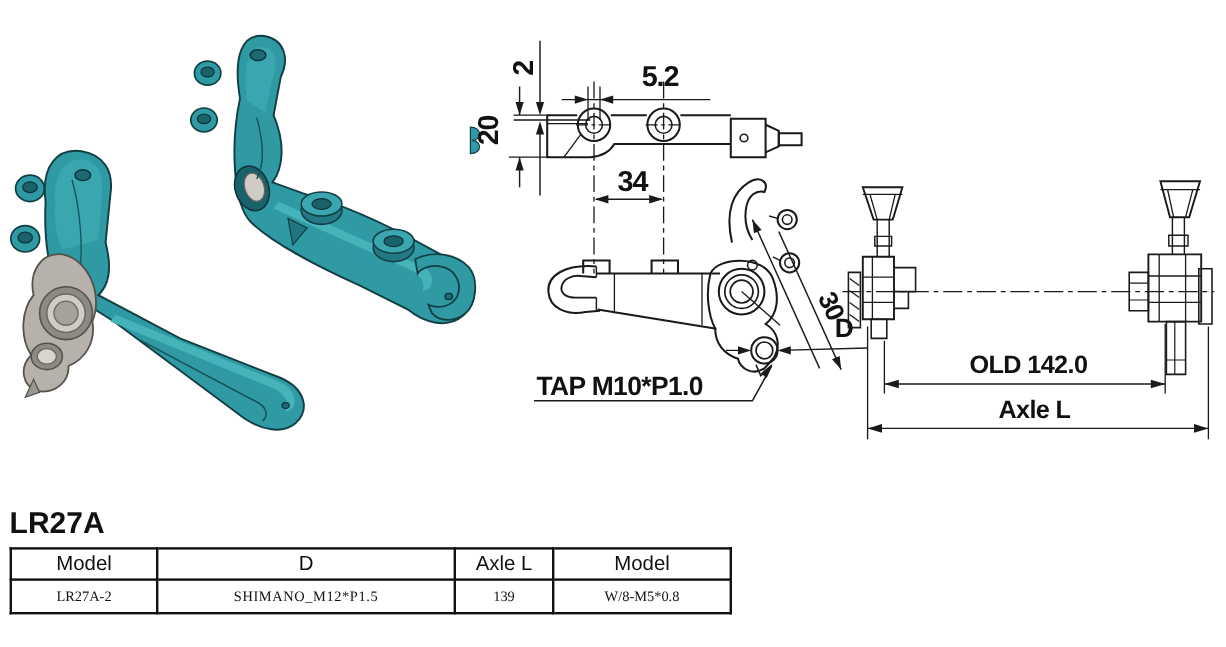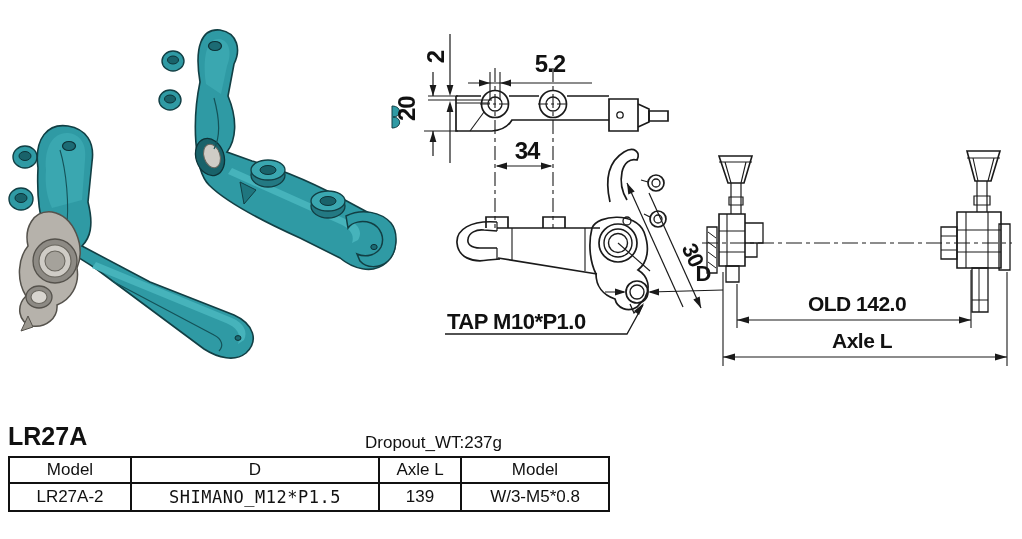--- a/index.html
+++ b/index.html
@@ -11,21 +11,21 @@
   .notetxt{font-size:22px;font-weight:600;letter-spacing:-0.5px;fill:#111;}
   .asmtxt{font-size:21px;font-weight:600;letter-spacing:-0.5px;fill:#111;}
 
   .spec{position:absolute;left:8px;top:420px;width:602px;}
   .spec-head{position:relative;height:36px;}
   .title{position:absolute;left:0;top:2px;font-size:25px;font-weight:700;letter-spacing:0;}
   .weight{position:absolute;left:357px;top:13px;font-size:17px;font-weight:400;}
   table.spec-table{border-collapse:collapse;width:600px;table-layout:fixed;}
   table.spec-table th,table.spec-table td{border:2px solid #111;text-align:center;padding:0;}
   table.spec-table th{font-size:17px;font-weight:400;height:24px;margin-top:45px;}
-  table.spec-table td{font-size:17px;height:26px;}
+  table.spec-table td{font-size:12px;height:26px;font-family:Liberation Serif, serif;}
   td.cell-d{font-family:"DejaVu Sans Mono",monospace;font-size:15.5px;letter-spacing:0.5px;}
   .c-model{width:122px;} .c-d{width:248px;} .c-axle{width:82px;} .c-eyelet{width:148px;}
 </style>
 </head>
 <body>
 
 <div class="page">
 
 <svg width="1022" height="539" viewBox="0 0 1022 539">
 
@@ -235,21 +235,20 @@
     <polygon points="1007,357 995,353.4 995,360.6" fill="#1a1a1a" stroke="none"></polygon>
   </g>
   <text class="asmtxt" x="857" y="311" text-anchor="middle">OLD 142.0</text>
   <text class="asmtxt" x="862" y="348" text-anchor="middle">Axle L</text>
 </svg>
 
 
 <div class="spec">
   <div class="spec-head">
     <span class="title">LR27A</span>
-    <span class="weight">Dropout_WT:237g</span>
   </div>
   <table class="spec-table">
     <colgroup>
       <col class="c-model">
           <col class="c-d">
           <col class="c-axle">
           <col class="c-eyelet">
     </colgroup>
     <thead>
       <tr>
@@ -257,19 +256,19 @@
         <th>D</th>
         <th>Axle L</th>
         <th>Model</th>
       </tr>
     </thead>
     <tbody>
       <tr>
         <td>LR27A-2</td>
         <td class="cell-d">SHIMANO_M12*P1.5</td>
         <td>139</td>
-        <td>W/3-M5*0.8</td>
+        <td>W/8-M5*0.8</td>
       </tr>
     </tbody>
   </table>
 </div>
 
 </div>
 
 </body></html>

